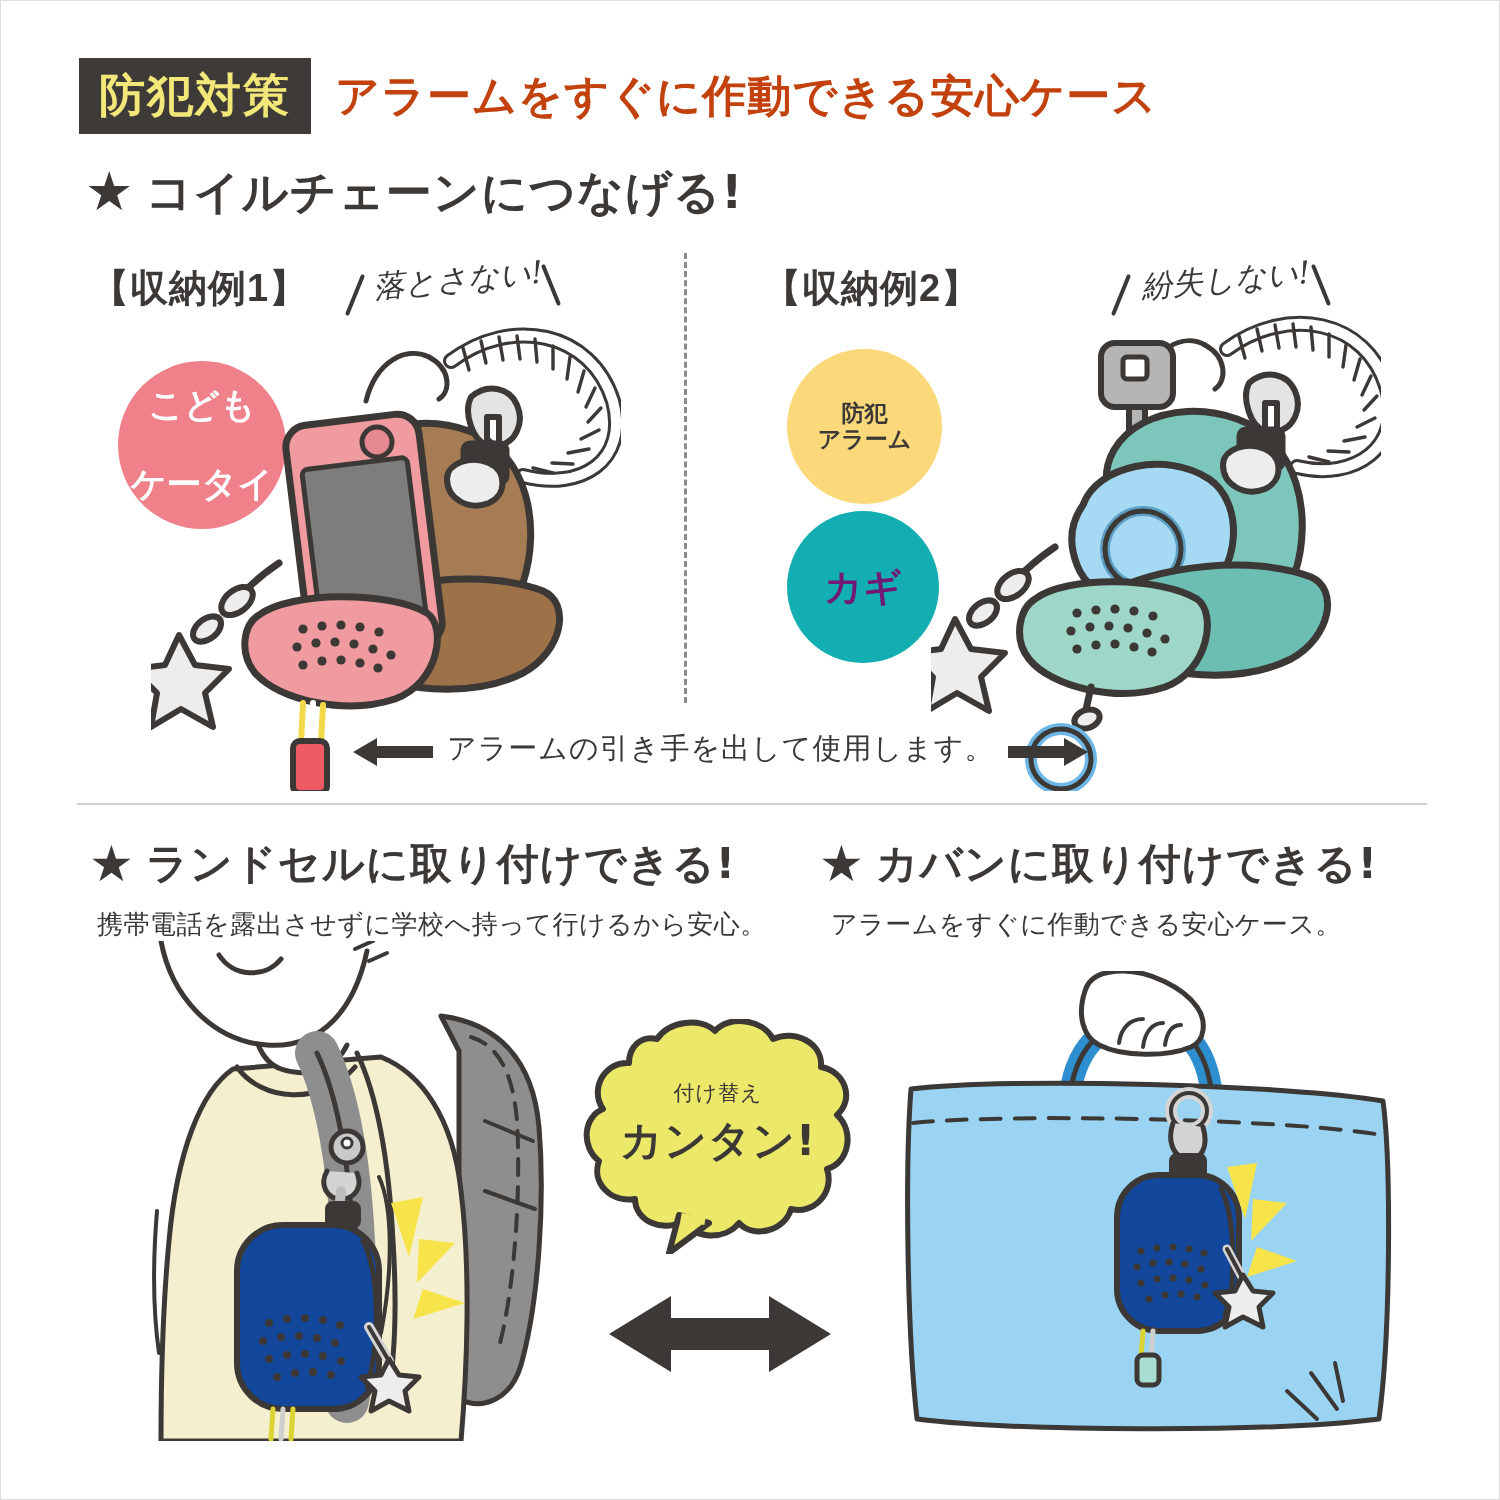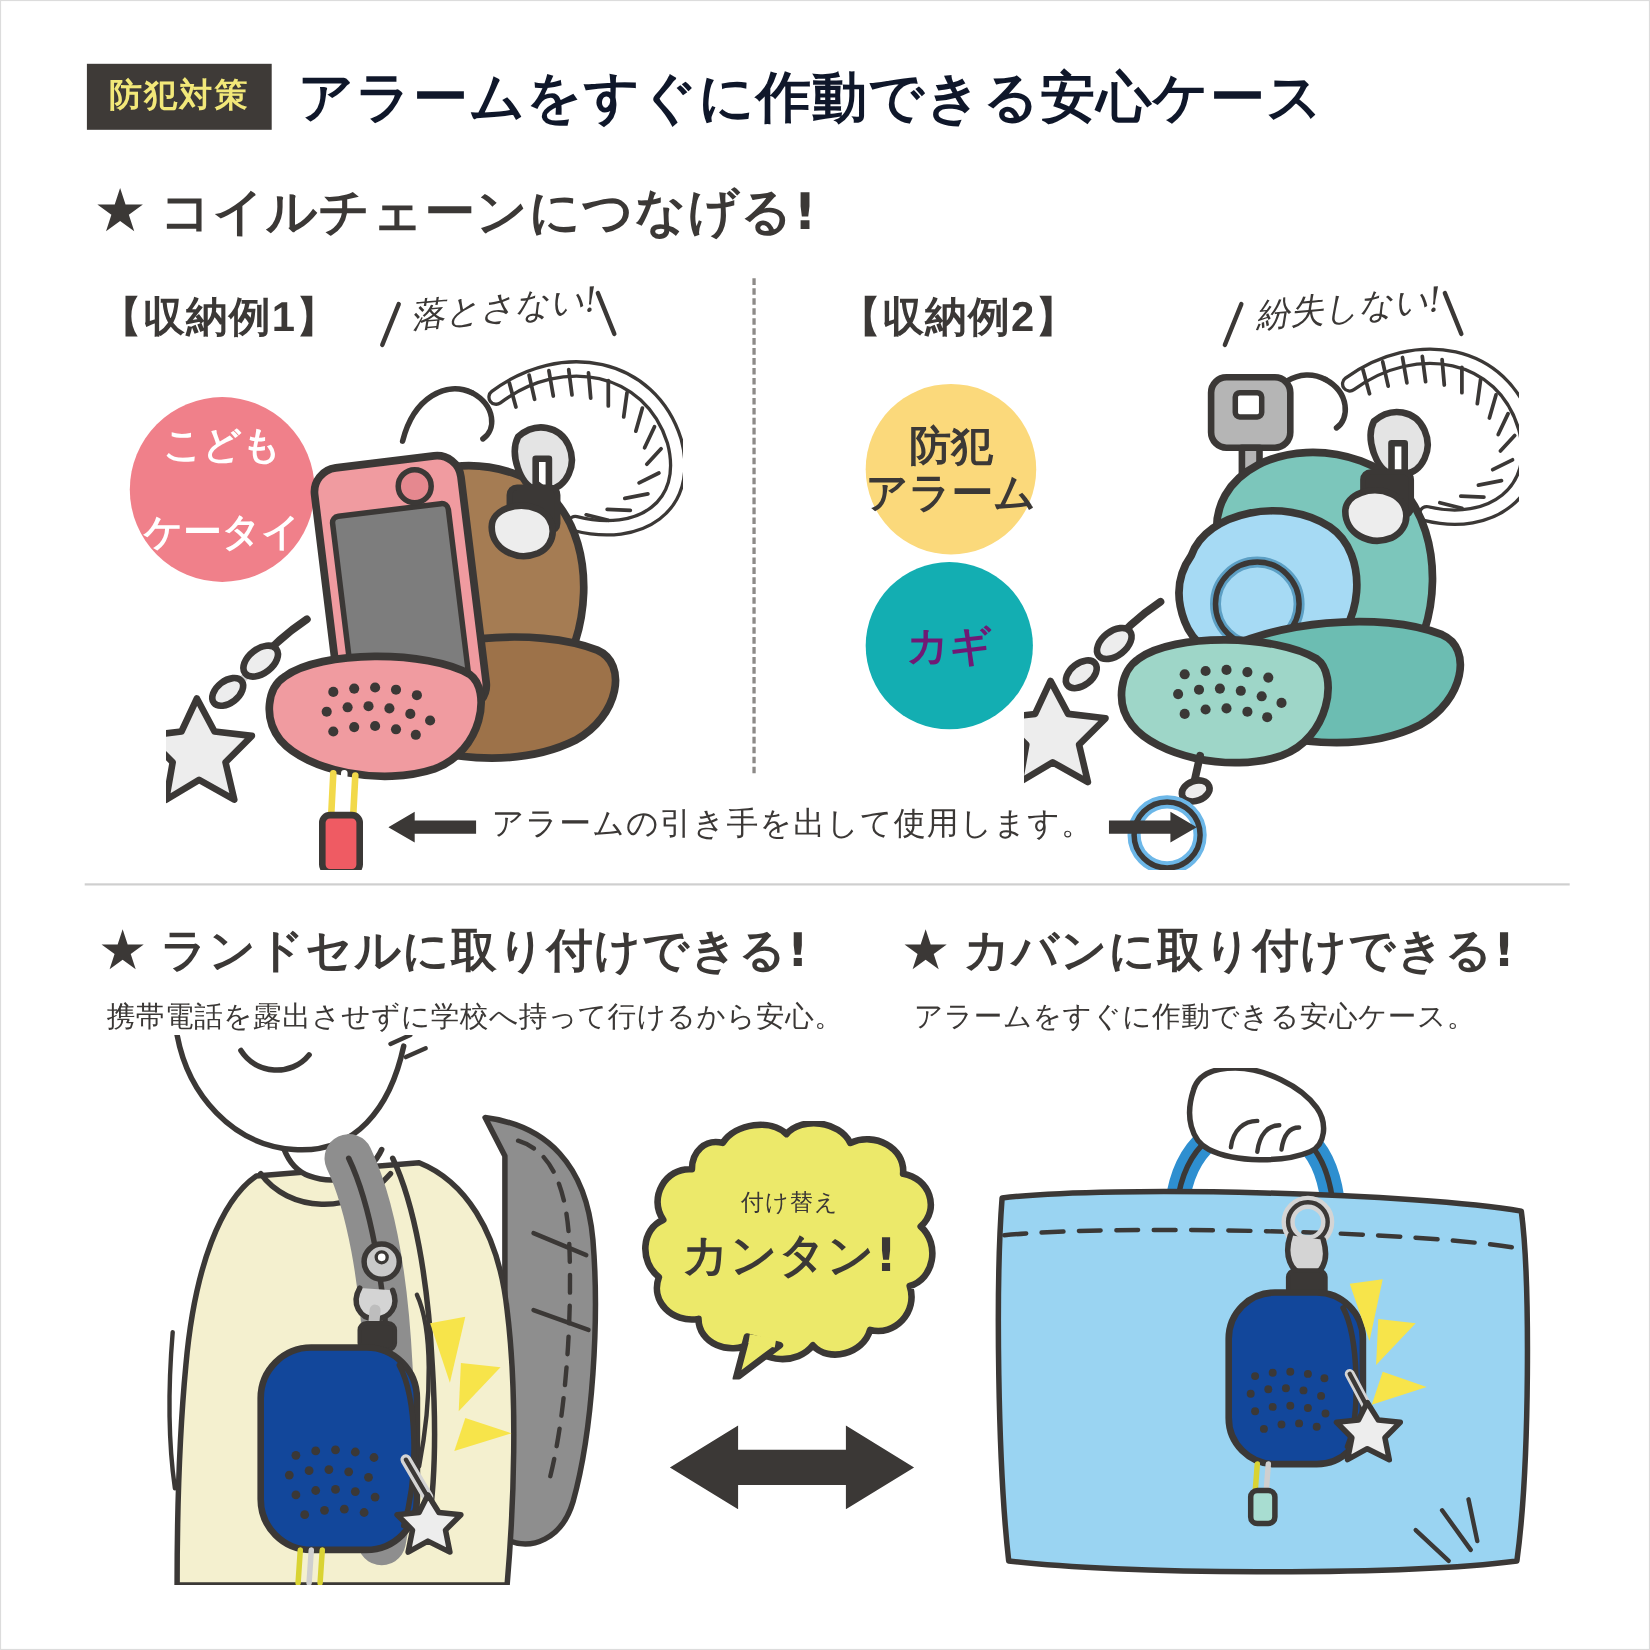--- a/index.html
+++ b/index.html
@@ -1,22 +1,22 @@
 <!DOCTYPE html>
 <html><head>
 <meta charset="utf-8">
 <style>
   html,body{margin:0;padding:0;background:#fff;}
   body{width:1500px;height:1500px;font-family:"Liberation Sans","DejaVu Sans",sans-serif;overflow:hidden;}
   #page{position:relative;width:1500px;height:1500px;background:#ffffff;box-sizing:border-box;border:1px solid #dcdcdc;}
 
   
   #header{position:absolute;left:78px;top:57px;display:flex;align-items:center;gap:24px;}
-  #badge-box{background:#3e3a37;color:#f2e879;font-weight:bold;font-size:30px;letter-spacing:2px;padding:14px 20px 16px 20px;line-height:1;font-family:"DejaVu Sans",sans-serif;}
-  #header-title{color:#0f172a;font-weight:bold;font-size:50px;letter-spacing:1px;line-height:1;font-family:"DejaVu Sans",sans-serif;}
+  #badge-box{background:#3e3a37;color:#f2e879;font-weight:bold;font-size:46px;letter-spacing:2px;padding:14px 20px 16px 20px;line-height:1;font-family:"DejaVu Sans",sans-serif;}
+  #header-title{color:#c2410c;font-weight:bold;font-size:44px;letter-spacing:1px;line-height:1;font-family:"DejaVu Sans",sans-serif;}
 
   
   .sec-head{position:absolute;display:flex;align-items:center;gap:12px;color:#3b3836;font-weight:bold;font-family:"DejaVu Sans",sans-serif;}
   .star-glyph{font-size:54px;line-height:1;color:#3b3836;}
   .sec-head-text{font-size:46px;letter-spacing:1px;line-height:1;}
   #sec1-head{left:84px;top:164px;}
   #sec2-head{left:88px;top:838px;}
   #sec3-head{left:818px;top:838px;}
   #sec2-head .sec-head-text,#sec3-head .sec-head-text{font-size:42px;}
   #sec2-head .star-glyph,#sec3-head .star-glyph{font-size:50px;}
@@ -32,21 +32,21 @@
 
   
   .handwrite{position:absolute;color:#3b3836;font-size:31px;font-family:"DejaVu Serif",serif;font-style:italic;white-space:nowrap;}
   #hw1{left:372px;top:258px;transform:rotate(-5deg);}
   #hw2{left:1140px;top:258px;transform:rotate(-5deg);}
   .hw-slash{position:absolute;width:4px;height:44px;background:#3b3836;border-radius:2px;}
 
   
   .badge-circle{position:absolute;border-radius:50%;display:flex;flex-direction:column;align-items:center;justify-content:center;font-weight:bold;font-family:"DejaVu Sans",sans-serif;line-height:1.12;text-align:center;}
   #badge-kodomo{left:117px;top:360px;width:168px;height:168px;background:#f0808a;color:#ffffff;font-size:35px;gap:39px;}
-  #badge-alarm{left:786px;top:348px;width:155px;height:155px;background:#fbd97b;color:#3b3836;font-size:38px;}
+  #badge-alarm{left:786px;top:348px;width:155px;height:155px;background:#fbd97b;color:#3b3836;font-size:23px;}
   #badge-kagi{left:786px;top:510px;width:152px;height:152px;background:#13aeb2;color:#701a75;font-size:38px;}
 
   
   #vdivider{position:absolute;left:683px;top:252px;width:0;height:450px;border-left:3px dashed #8d8a88;}
   #hdivider{position:absolute;left:76px;top:802px;width:1350px;height:2px;background:#cfcfcf;}
 
   
   #caption-row{position:absolute;left:352px;top:728px;display:flex;align-items:flex-end;gap:14px;}
   #caption-row .cap-text{color:#3b3836;font-size:29px;font-family:"DejaVu Sans",sans-serif;letter-spacing:1px;}
   .arr-left,.arr-right{display:block;}

